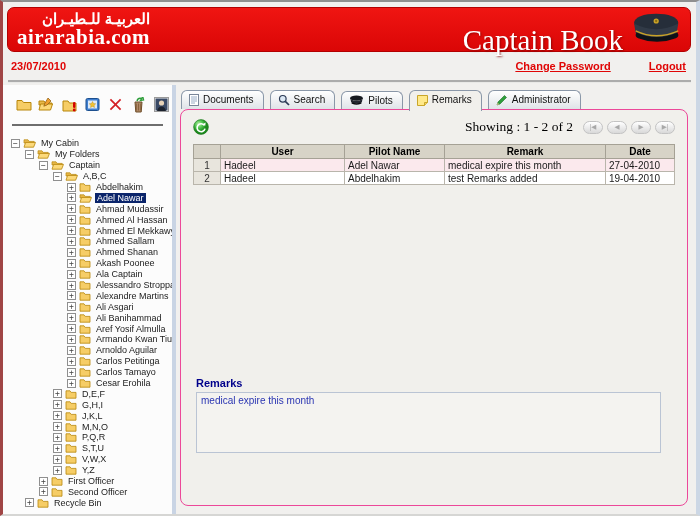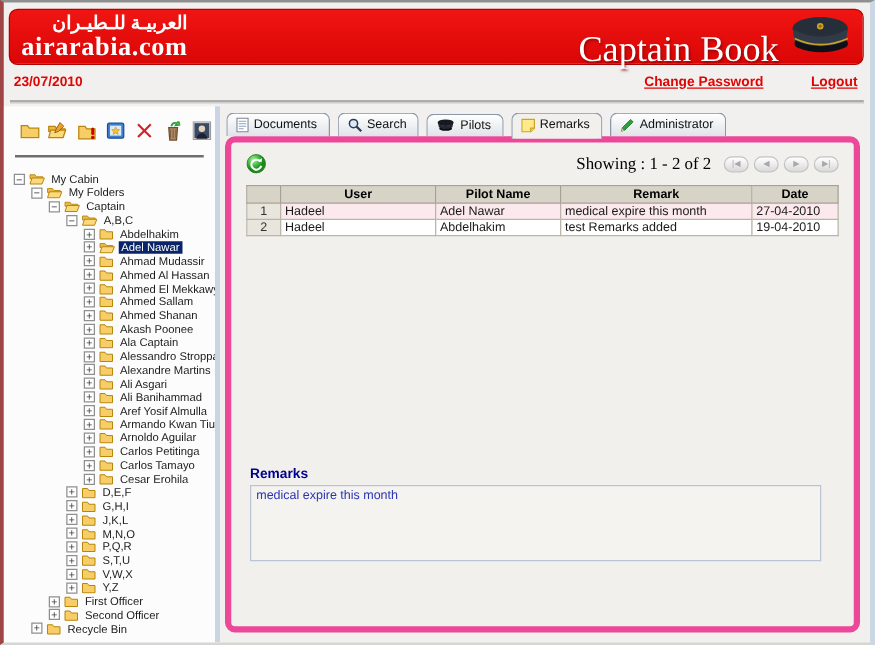--- a/index.html
+++ b/index.html
@@ -55,21 +55,21 @@
   
   .main{ flex:1; display:flex; flex-direction:column; padding:5px 8px 8px 4px; min-width:0; }
   .tabs{ display:flex; gap:6px; align-items:flex-end; padding-left:1px; flex:none; position:relative; z-index:2; }
   .tab{
     display:inline-flex; align-items:flex-start; gap:4px; padding:3px 9px 3px 7px;
     font-size:10px; color:#111; background:linear-gradient(#ffffff,#dfe3e8);
     border:1px solid #8a97a8; border-bottom:none; border-radius:6px 6px 0 0; cursor:pointer;
   }
   .tab.active{ background:#f1f0ec; padding-bottom:5px; margin-bottom:-2px; }
   .panel{
-    flex:1; border:5px solid #ec4899; border-radius:8px; background:#f1f0ec;
+    flex:1; border:1px solid #ec4899; border-radius:8px; background:#f1f0ec;
     padding:8px 12px 8px 12px; display:flex; flex-direction:column; min-height:0;
   }
   .panel-top{ flex:none; display:flex; align-items:center; height:18px; margin-bottom:8px; }
   .refresh-btn{ width:16px; height:16px; cursor:pointer; }
   .panel-top .spacer{ flex:1; }
   .showing{ font-family:"Liberation Serif", serif; font-size:13.5px; color:#000; margin-right:10px; }
   .pager{ display:flex; gap:4px; }
   .pager-btn{
     width:20px; height:13px; border:1px solid #c3c3c3; border-radius:7px;
     background:linear-gradient(#ffffff,#d9d9d9); color:#a8a8a8; font-size:6.5px;

